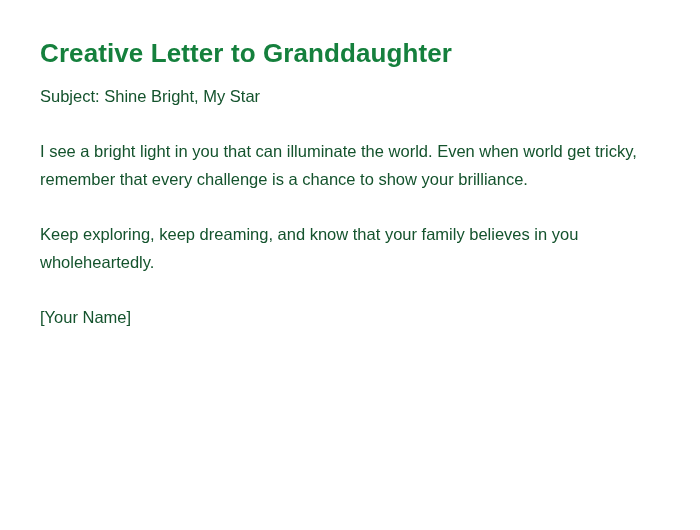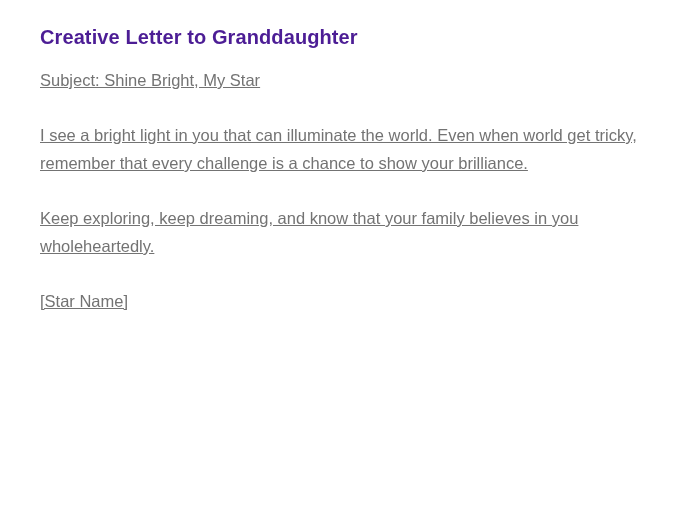--- a/index.html
+++ b/index.html
@@ -15,42 +15,41 @@
     overflow: hidden;
   }
   .page {
     box-sizing: border-box;
     width: 700px;
     height: 530px;
     padding: 22px 40px 0 40px;
     background: #ffffff;
   }
   .doc-title {
-    font-size: 20px;
+    font-size: 26px;
     font-weight: bold;
     line-height: 30px;
-    color: #4c1d95;
-    margin: 0 0 14px 0;
+    color: #15803d;
+    margin: 16px 0 14px 0;
     letter-spacing: 0.1px;
   }
   .doc-para {
     font-size: 16.5px;
     line-height: 28px;
-    color: #737373;
+    color: #14532d;
     margin: 0 0 27px 0;
     max-width: 600px;
     font-weight: 400;
-    text-decoration: underline;
   }
   .doc-para:last-child {
     margin-bottom: 0;
   }
 </style>
 </head>
 <body>
 
 <div class="page">
   <h1 class="doc-title">Creative Letter to Granddaughter</h1>
   <p class="doc-para">Subject: Shine Bright, My Star</p>
   <p class="doc-para">I see a bright light in you that can illuminate the world. Even when world get tricky, remember that every challenge is a chance to show your brilliance.</p>
   <p class="doc-para">Keep exploring, keep dreaming, and know that your family believes in you wholeheartedly.</p>
-  <p class="doc-para">[Star Name]</p>
+  <p class="doc-para">[Your Name]</p>
 </div>
 
 </body></html>

